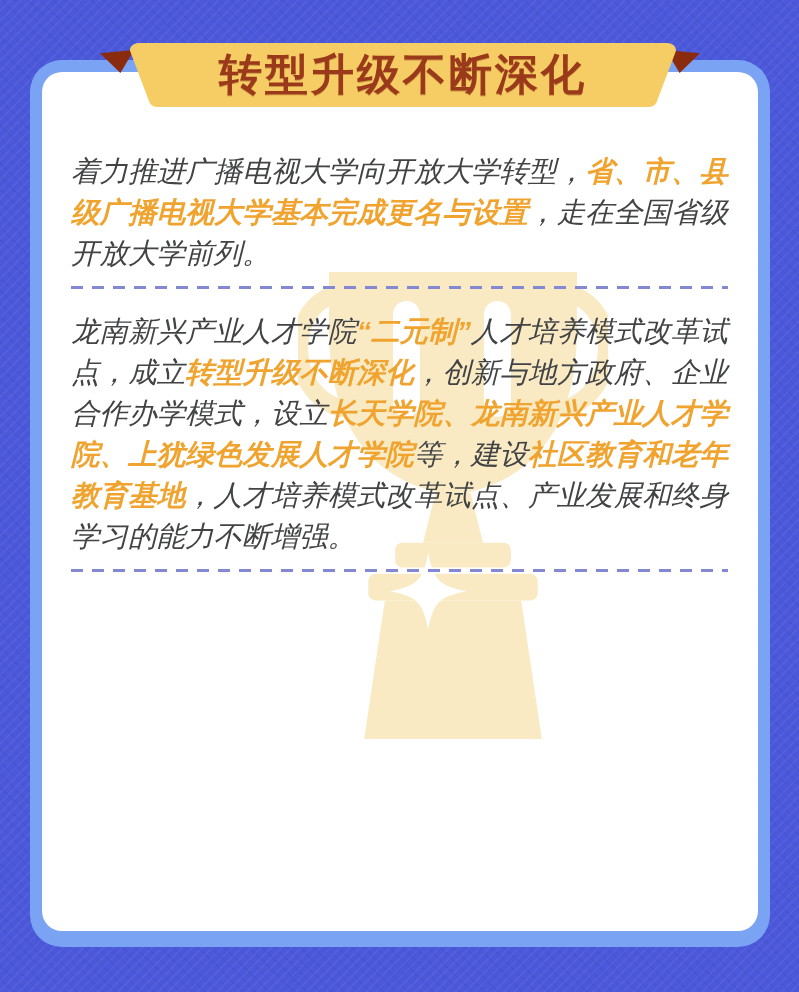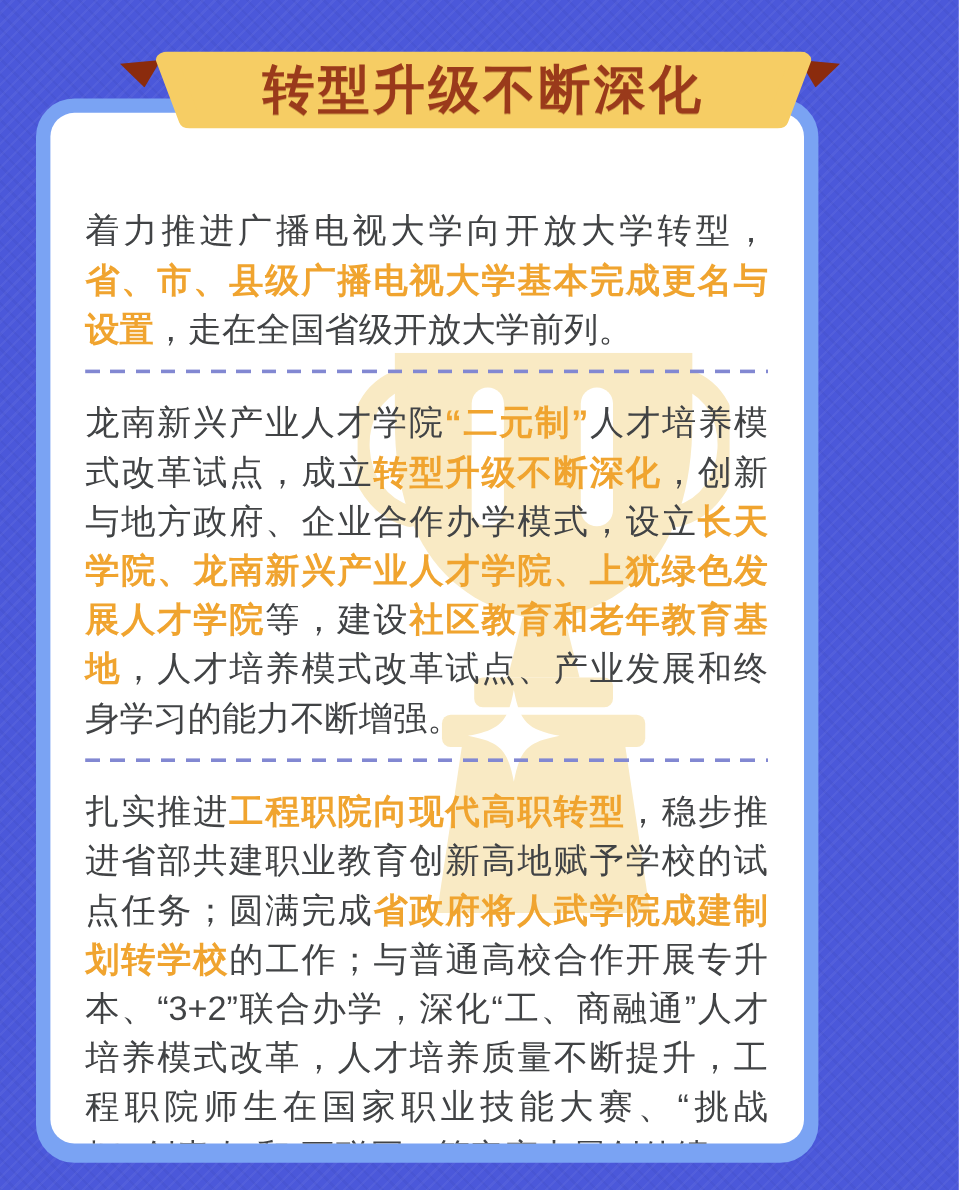--- a/index.html
+++ b/index.html
@@ -19,22 +19,22 @@
     width:799px;height:992px;position:relative;overflow:hidden;
     font-family:"Liberation Sans",sans-serif;
     background-color:var(--background-blue);
     background-image:
       repeating-linear-gradient(135deg, rgba(255,255,255,0.045) 0 2px, rgba(255,255,255,0) 2px 7px),
       repeating-linear-gradient(45deg, rgba(0,0,40,0.035) 0 2px, rgba(255,255,255,0) 2px 9px);
   }
   .page{position:absolute;inset:0;}
   
   .card{
-    position:absolute;left:30px;top:82px;width:652px;height:887px;
-    background:var(--card-border-blue);border-radius:32px;z-index:1;
+    position:absolute;left:30px;top:60px;width:740px;height:887px;
+    background:var(--card-border-blue);border-radius:32px;z-index:1;font-style:italic;
   }
   .card-inner{
     position:absolute;left:12px;top:12px;right:12px;bottom:16px;
     background:var(--card-white);border-radius:20px;overflow:hidden;
   }
   .watermark{
     position:absolute;left:256px;top:200px;width:310px;height:470px;z-index:0;
   }
   .content{
     position:absolute;inset:0;z-index:2;
@@ -100,21 +100,20 @@
 
           <path d="M126,272 C131,298 137,304 163,309 C137,314 131,320 126,346 C121,320 115,314 89,309 C115,304 121,298 126,272 Z"></path>
         </g>
       </svg>
 
       <div class="content" id="paragraphs">
           <p><span class="seg">着力推进广播电视大学向开放大学转型，</span><span class="em">省、市、县级广播电视大学基本完成更名与设置</span><span class="seg">，走在全国省级开放大学前列。</span></p>
           <div class="divider"></div>
           <p><span class="seg">龙南新兴产业人才学院</span><span class="em">“二元制”</span><span class="seg">人才培养模式改革试点，成立</span><span class="em">转型升级不断深化</span><span class="seg">，创新与地方政府、企业合作办学模式，设立</span><span class="em">长天学院、龙南新兴产业人才学院、上犹绿色发展人才学院</span><span class="seg">等，建设</span><span class="em">社区教育和老年教育基地</span><span class="seg">，人才培养模式改革试点、产业发展和终身学习的能力不断增强。</span></p>
           <div class="divider"></div>
-          <p><span class="seg">扎实推进</span><span class="em">工程职院向现代高职转型</span><span class="seg">，稳步推进省部共建职业教育创新高地赋予学校的试点任务；圆满完成</span><span class="em">省政府将人武学院成建制划转学校</span><span class="seg">的工作；与普通高校合作开展专升本、“3+2”联合办学，深化“工、商融通”人才培养模式改革，人才培养质量不断提升，工程职院师生在国家职业技能大赛、“挑战杯”“创青春”和“互联网+”等竞赛中屡创佳绩。</span></p>
         </div>
     </div>
   </div>
 
   <div class="banner">
     <svg class="banner-shape" viewBox="0 0 564 84" xmlns="http://www.w3.org/2000/svg" preserveAspectRatio="none">
       <path d="M18,9 H546 L527,75 H37 Z" fill="#F6CD64" stroke="#F6CD64" stroke-width="18" stroke-linejoin="round"></path>
     </svg>
     <div class="banner-title">转型升级不断深化</div>
   </div>

